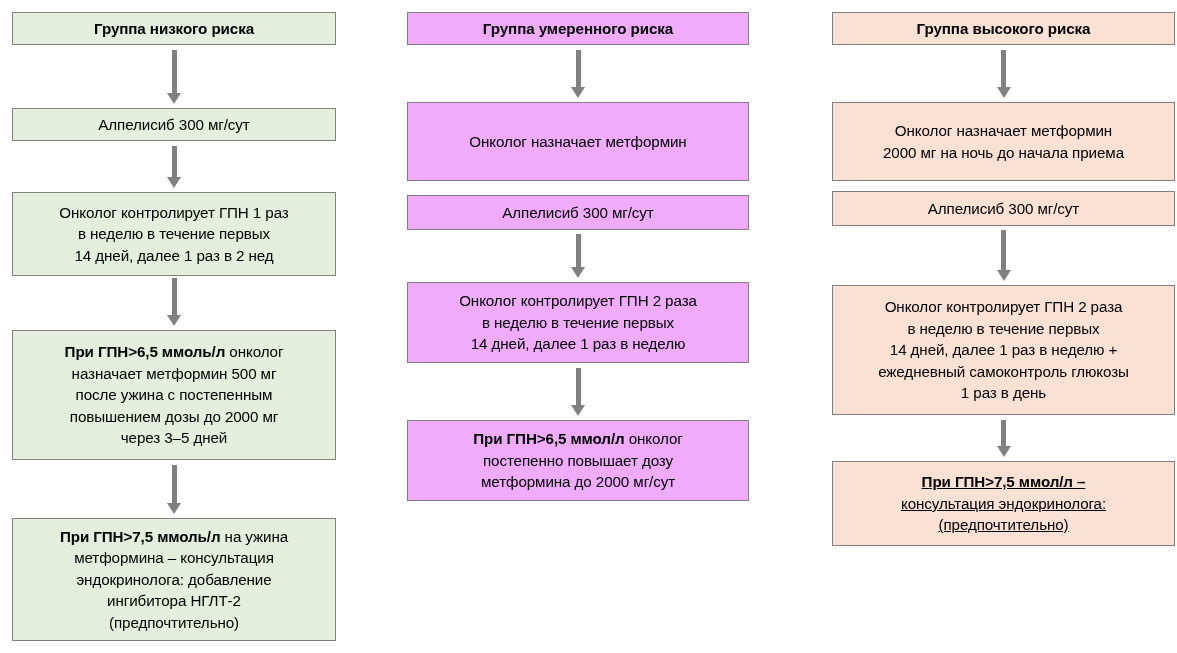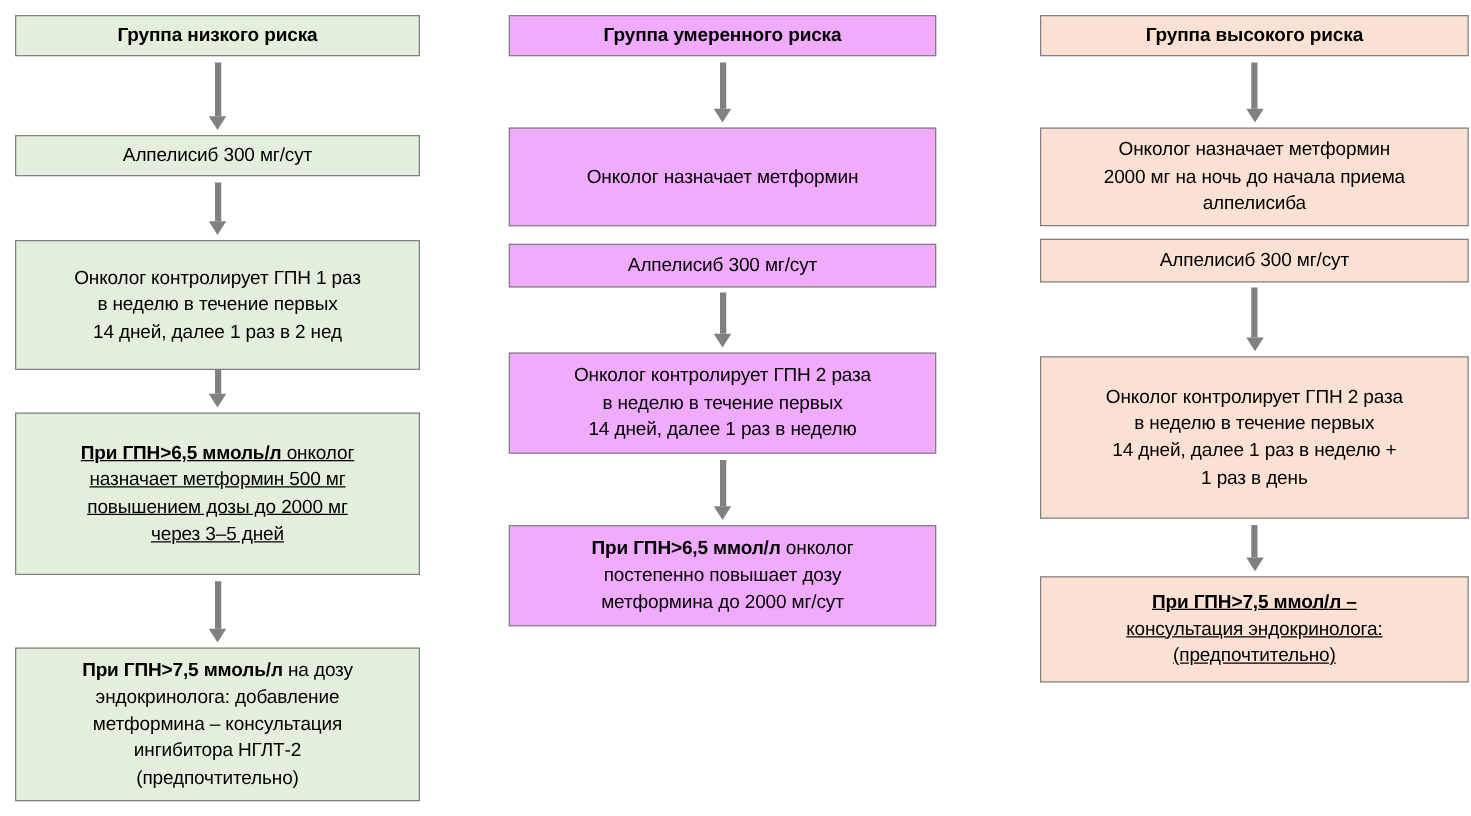--- a/index.html
+++ b/index.html
@@ -114,40 +114,41 @@
       <div class="node header" style="top: 12px; height: 33px;">
         <div class="inner">
           <div><span class="lead">Группа низкого риска</span></div>
         </div>
       </div>
       <div class="node" style="top: 108px; height: 33px;">
         <div class="inner">
           <div><span>Алпелисиб 300 мг/сут</span></div>
         </div>
       </div>
-      <div class="node" style="top: 192px; height: 104px;">
+      <div class="node" style="top: 192px; height: 84px;">
         <div class="inner">
           <div><span>Онколог контролирует ГПН 1 раз</span></div>
           <div><span>в неделю в течение первых</span></div>
           <div><span>14 дней, далее 1 раз в 2 нед</span></div>
         </div>
       </div>
-      <div class="node" style="top: 330px; height: 130px; text-decoration: underline;">
+      <div class="node" style="top: 330px; height: 130px;">
         <div class="inner">
           <div><span class="lead">При ГПН&gt;6,5 ммоль/л</span><span> онколог</span></div>
           <div><span>назначает метформин 500 мг</span></div>
+          <div><span>после ужина с постепенным</span></div>
           <div><span>повышением дозы до 2000 мг</span></div>
           <div><span>через 3–5 дней</span></div>
         </div>
       </div>
       <div class="node" style="top: 518px; height: 123px;">
         <div class="inner">
-          <div><span class="lead">При ГПН&gt;7,5 ммоль/л</span><span> на дозу</span></div>
+          <div><span class="lead">При ГПН&gt;7,5 ммоль/л</span><span> на ужина</span></div>
+          <div><span>метформина – консультация</span></div>
           <div><span>эндокринолога: добавление</span></div>
-          <div><span>метформина – консультация</span></div>
           <div><span>ингибитора НГЛТ-2</span></div>
           <div><span>(предпочтительно)</span></div>
         </div>
       </div>
     </div>
     <div class="column col-mod">
       <div class="arrow" style="top: 50px; height: 48px; left: 50%;">
         <div class="shaft" style="height: 37px;"></div>
         <div class="head"></div>
       </div>
@@ -204,33 +205,33 @@
       </div>
       <div class="node header" style="top: 12px; height: 33px;">
         <div class="inner">
           <div><span class="lead">Группа высокого риска</span></div>
         </div>
       </div>
       <div class="node" style="top: 102px; height: 79px;">
         <div class="inner">
           <div><span>Онколог назначает метформин</span></div>
           <div><span>2000 мг на ночь до начала приема</span></div>
-          <div><span>алпелисиба</span></div>
         </div>
       </div>
       <div class="node" style="top: 191px; height: 35px;">
         <div class="inner">
           <div><span>Алпелисиб 300 мг/сут</span></div>
         </div>
       </div>
       <div class="node" style="top: 285px; height: 130px;">
         <div class="inner">
           <div><span>Онколог контролирует ГПН 2 раза</span></div>
           <div><span>в неделю в течение первых</span></div>
           <div><span>14 дней, далее 1 раз в неделю +</span></div>
+          <div><span>ежедневный самоконтроль глюкозы</span></div>
           <div><span>1 раз в день</span></div>
         </div>
       </div>
       <div class="node" style="top: 461px; height: 85px; text-decoration: underline;">
         <div class="inner">
           <div><span class="lead">При ГПН&gt;7,5 ммол/л –</span></div>
           <div><span>консультация эндокринолога:</span></div>
           <div><span>(предпочтительно)</span></div>
         </div>
       </div>

